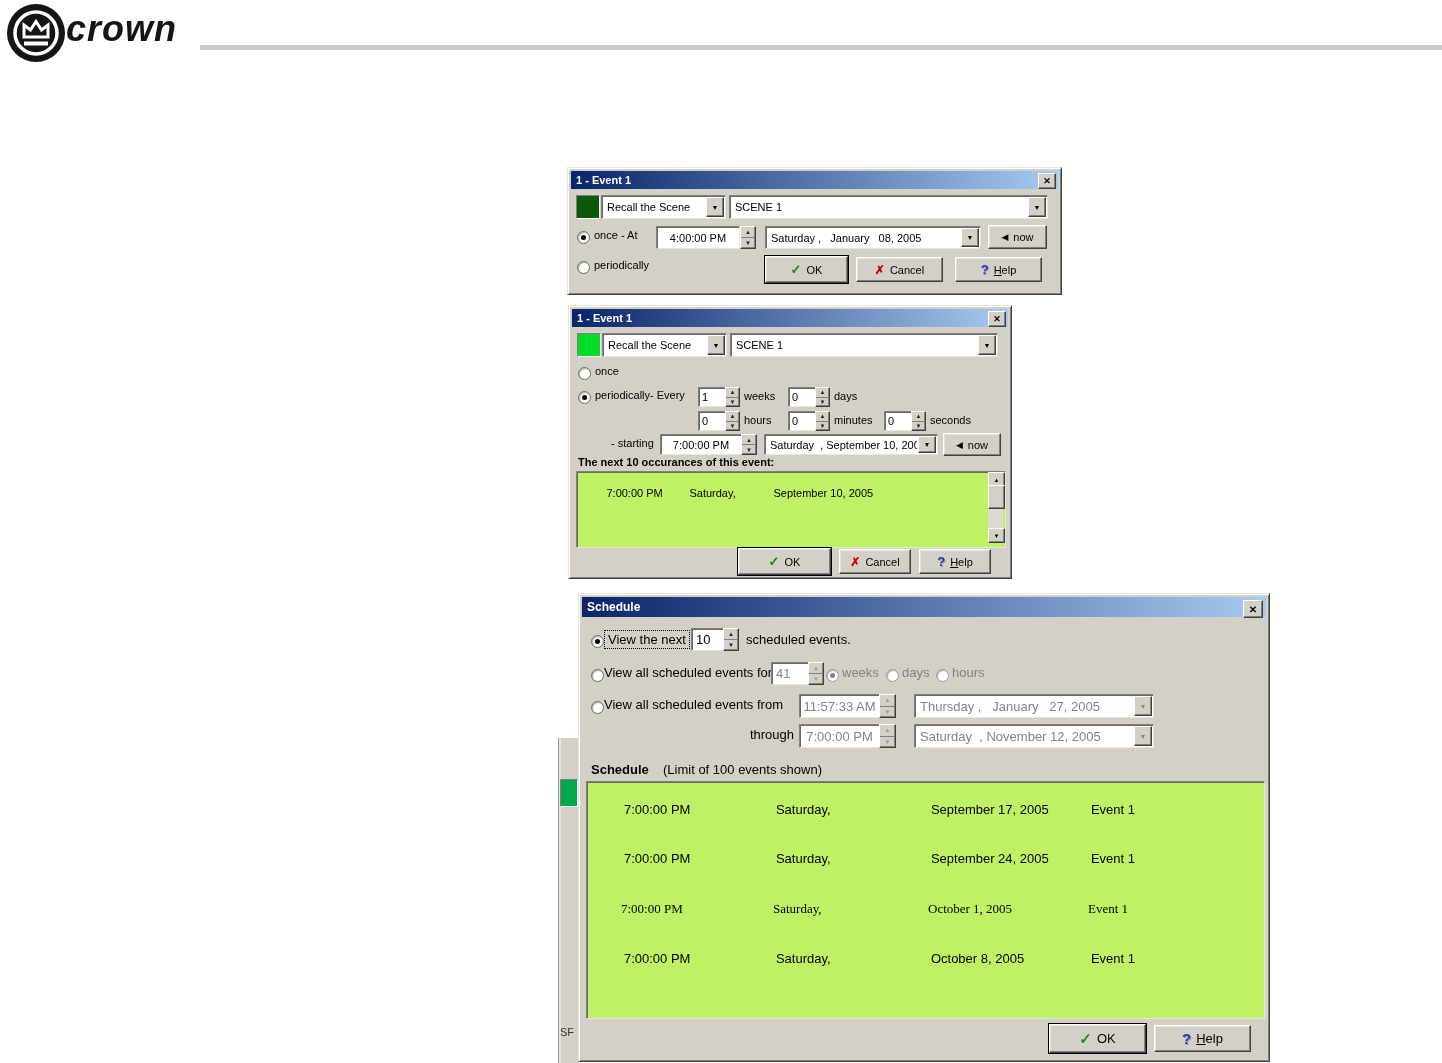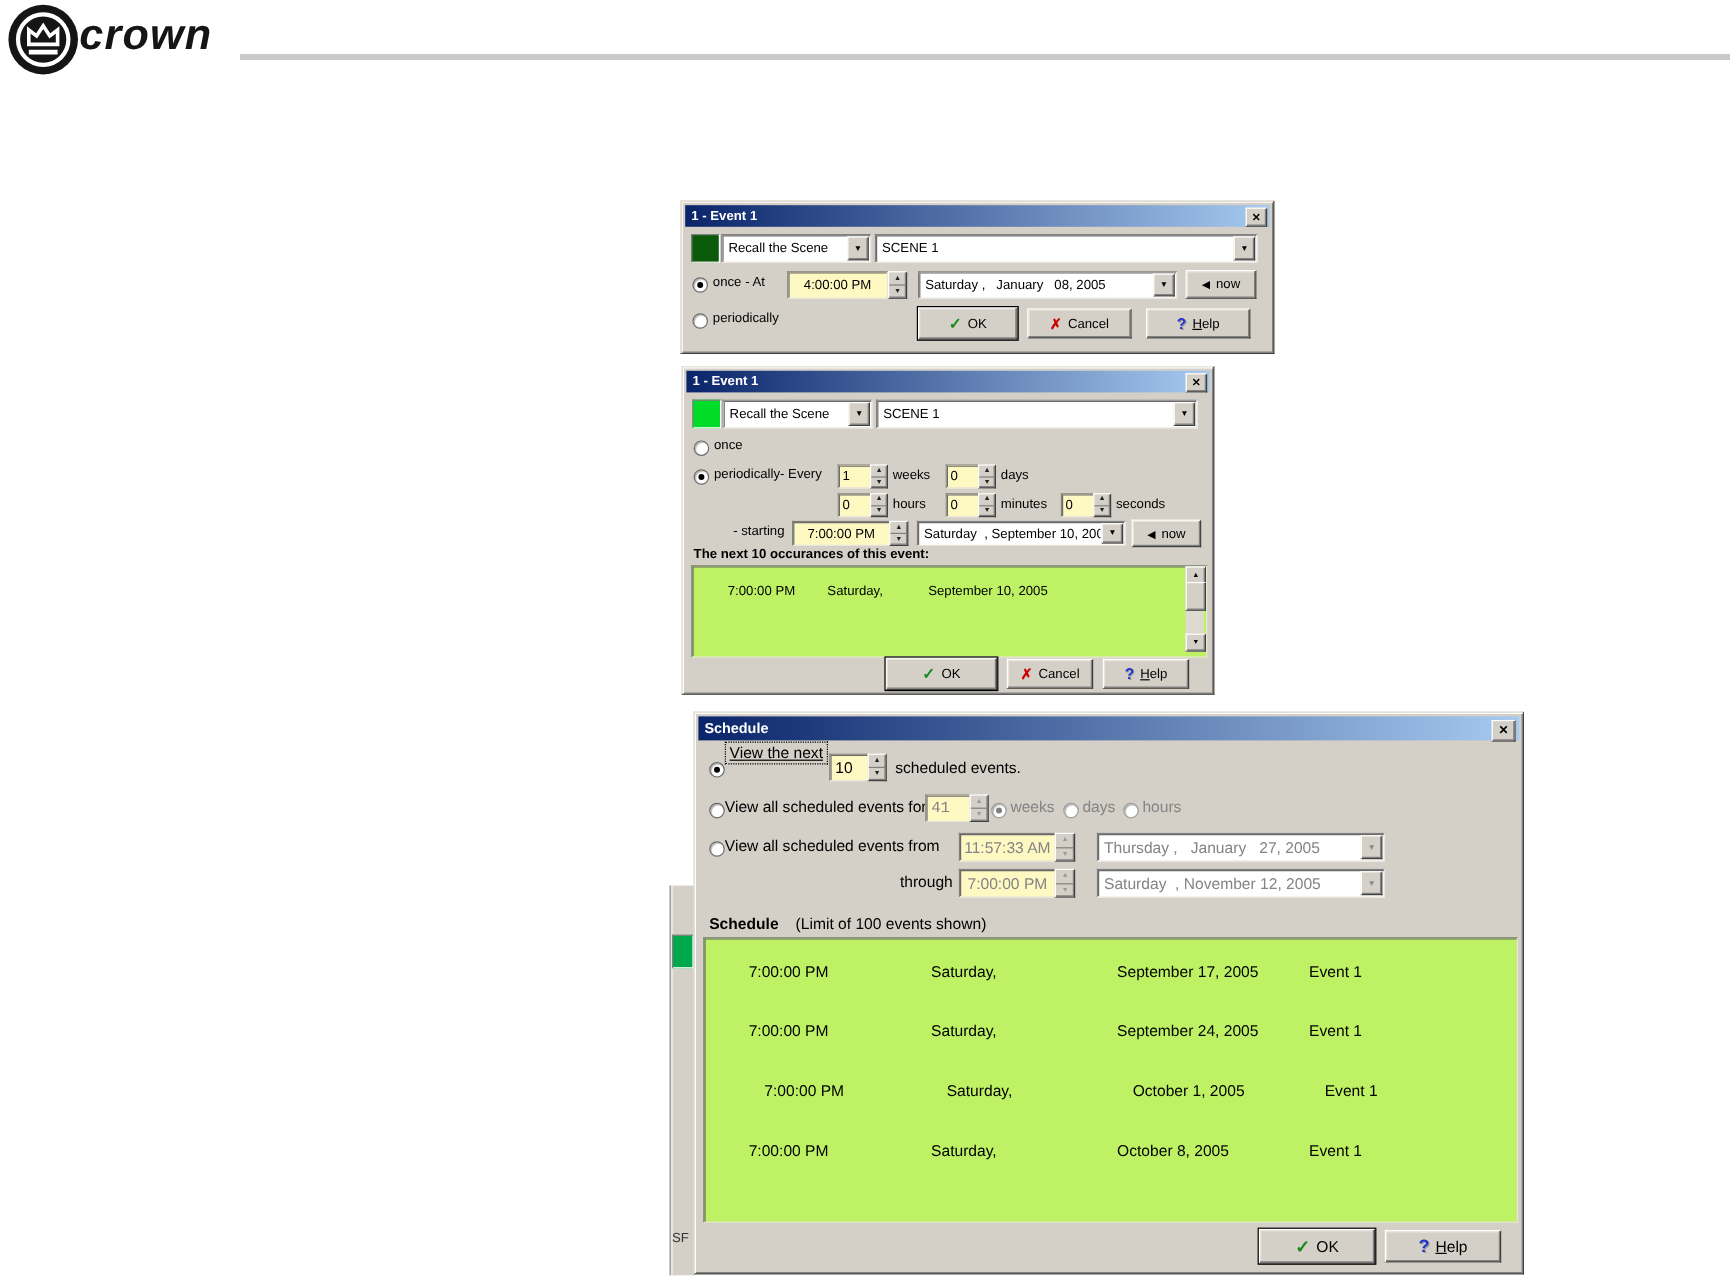--- a/index.html
+++ b/index.html
@@ -42,21 +42,21 @@
   .radio.disabled.checked::after{background:#808080;}
 
   .combo{display:flex;align-items:stretch;background:#fff;border:1px solid;
          border-color:#808080 #e8e4dc #e8e4dc #808080;box-shadow:inset 1px 1px 0 #6a6a6a;}
   .combo-text{flex:1;display:flex;align-items:center;padding-left:5px;white-space:pre;overflow:hidden;}
   .combo-btn{width:16px;margin:1px;display:flex;align-items:center;justify-content:center;
          background:#d4d0c8;border:1px solid;border-color:#fff #404040 #404040 #fff;
          box-shadow:inset -1px -1px 0 #808080;font-size:7px;}
   .combo-btn.disabled{color:#8a8a8a;}
 
-  .field{display:flex;align-items:center;justify-content:center;background:#fef9c3;
+  .field{display:flex;align-items:center;justify-content:center;background:#ffffff;
          border:1px solid;border-color:#808080 #e8e4dc #e8e4dc #808080;
          box-shadow:inset 1px 1px 0 #6a6a6a;white-space:pre;}
   .field.gray{color:#848484;justify-content:center;}
 
   .spin{display:flex;flex-direction:column;border:1px solid;background:#d4d0c8;
         border-color:#fff #404040 #404040 #fff;box-shadow:inset -1px -1px 0 #808080;}
   .spin-b{flex:1;display:flex;align-items:center;justify-content:center;font-size:6px;
           line-height:1;color:#222;}
   .spin-b.up{border-bottom:1px solid #808080;}
   .spin.disabled .spin-b{color:#9a9a9a;}
@@ -301,33 +301,33 @@
 
 <div class="win d3" style="left:578px;top:593px;width:690px;height:467px;">
   <div class="titlebar">
     <span>Schedule</span>
   </div>
   <div class="closebtn" style="right:6px;top:6px;width:18px;height:16px;font-size:10px;">
     <span>✕</span>
   </div>
 
   <span class="radio checked" style="left:12px;top:41px;"></span>
-  <span class="lbl focuslbl" style="left:25px;top:24px;text-decoration:underline;">View the next</span>
+  <span class="lbl focuslbl" style="left:25px;top:36px;">View the next</span>
   <div class="field abs" style="left:112px;top:34px;width:31px;height:21px;justify-content:flex-start;padding-left:4px;">
     <span>10</span>
   </div>
   <div class="spin abs" style="left:144px;top:34px;width:14px;height:21px;">
     <span class="spin-b up">▲</span>
     <span class="spin-b">▼</span>
   </div>
   <span class="lbl" style="left:167px;top:38px;">scheduled events.</span>
 
   <span class="radio" style="left:12px;top:75px;"></span>
   <span class="lbl" style="left:25px;top:71px;">View all scheduled events for the next</span>
-  <div class="field gray abs" style="left:192px;top:68px;width:36px;height:21px;justify-content:flex-start;padding-left:4px;font-family:Liberation Mono, monospace;">
+  <div class="field gray abs" style="left:192px;top:68px;width:36px;height:21px;justify-content:flex-start;padding-left:4px;">
     <span>41</span>
   </div>
   <div class="spin disabled abs" style="left:229px;top:68px;width:14px;height:21px;">
     <span class="spin-b up">▲</span>
     <span class="spin-b">▼</span>
   </div>
   <span class="radio disabled checked" style="left:247px;top:75px;"></span>
   <span class="lbl gray" style="left:263px;top:71px;">weeks</span>
   <span class="radio disabled" style="left:307px;top:75px;"></span>
   <span class="lbl gray" style="left:323px;top:71px;">days</span>
@@ -372,21 +372,21 @@
 
 
       <div class="lrow" style="padding-left:8px;">
         <span style="width:152px;">7:00:00 PM</span><span style="width:155px;">Saturday,</span><span style="width:160px;">September 17, 2005</span><span>Event 1</span>
       </div>
 
       <div class="lrow" style="padding-left:8px;">
         <span style="width:152px;">7:00:00 PM</span><span style="width:155px;">Saturday,</span><span style="width:160px;">September 24, 2005</span><span>Event 1</span>
       </div>
 
-      <div class="lrow" style="padding-left:21px;">
+      <div class="lrow" style="padding-left:8px;font-family:Liberation Serif, serif;">
         <span style="width:152px;">7:00:00 PM</span><span style="width:155px;">Saturday,</span><span style="width:160px;">October 1, 2005</span><span>Event 1</span>
       </div>
 
       <div class="lrow" style="padding-left:8px;">
         <span style="width:152px;">7:00:00 PM</span><span style="width:155px;">Saturday,</span><span style="width:160px;">October 8, 2005</span><span>Event 1</span>
       </div>
 
     </div>
 
   <div class="btn default abs" style="left:470px;top:430px;width:95px;height:27px;">

